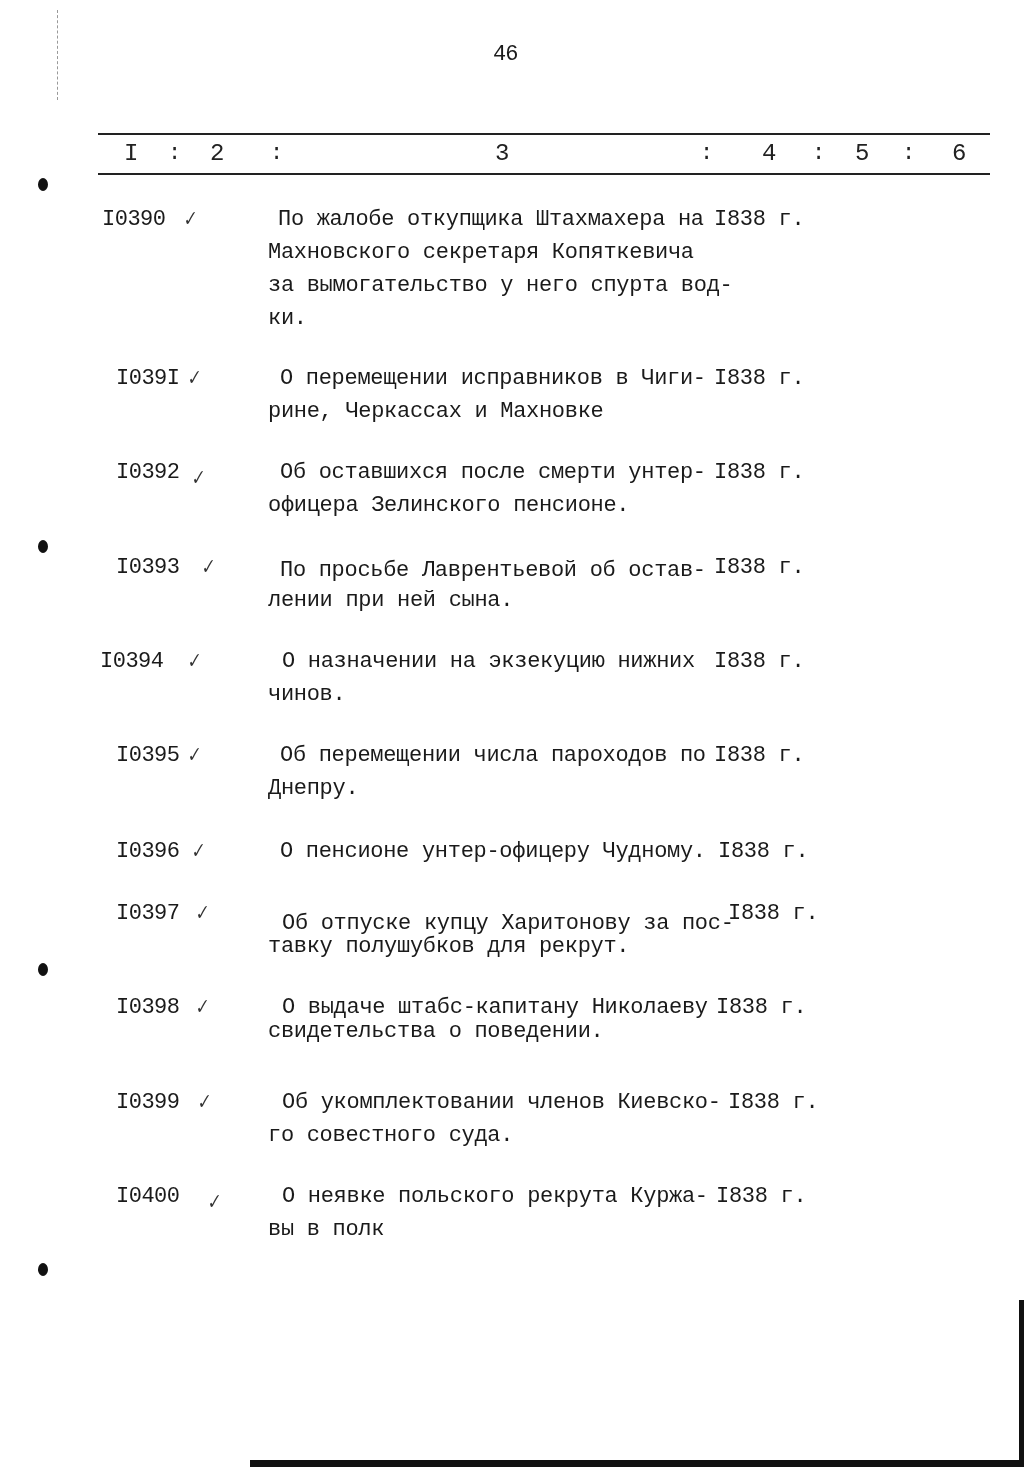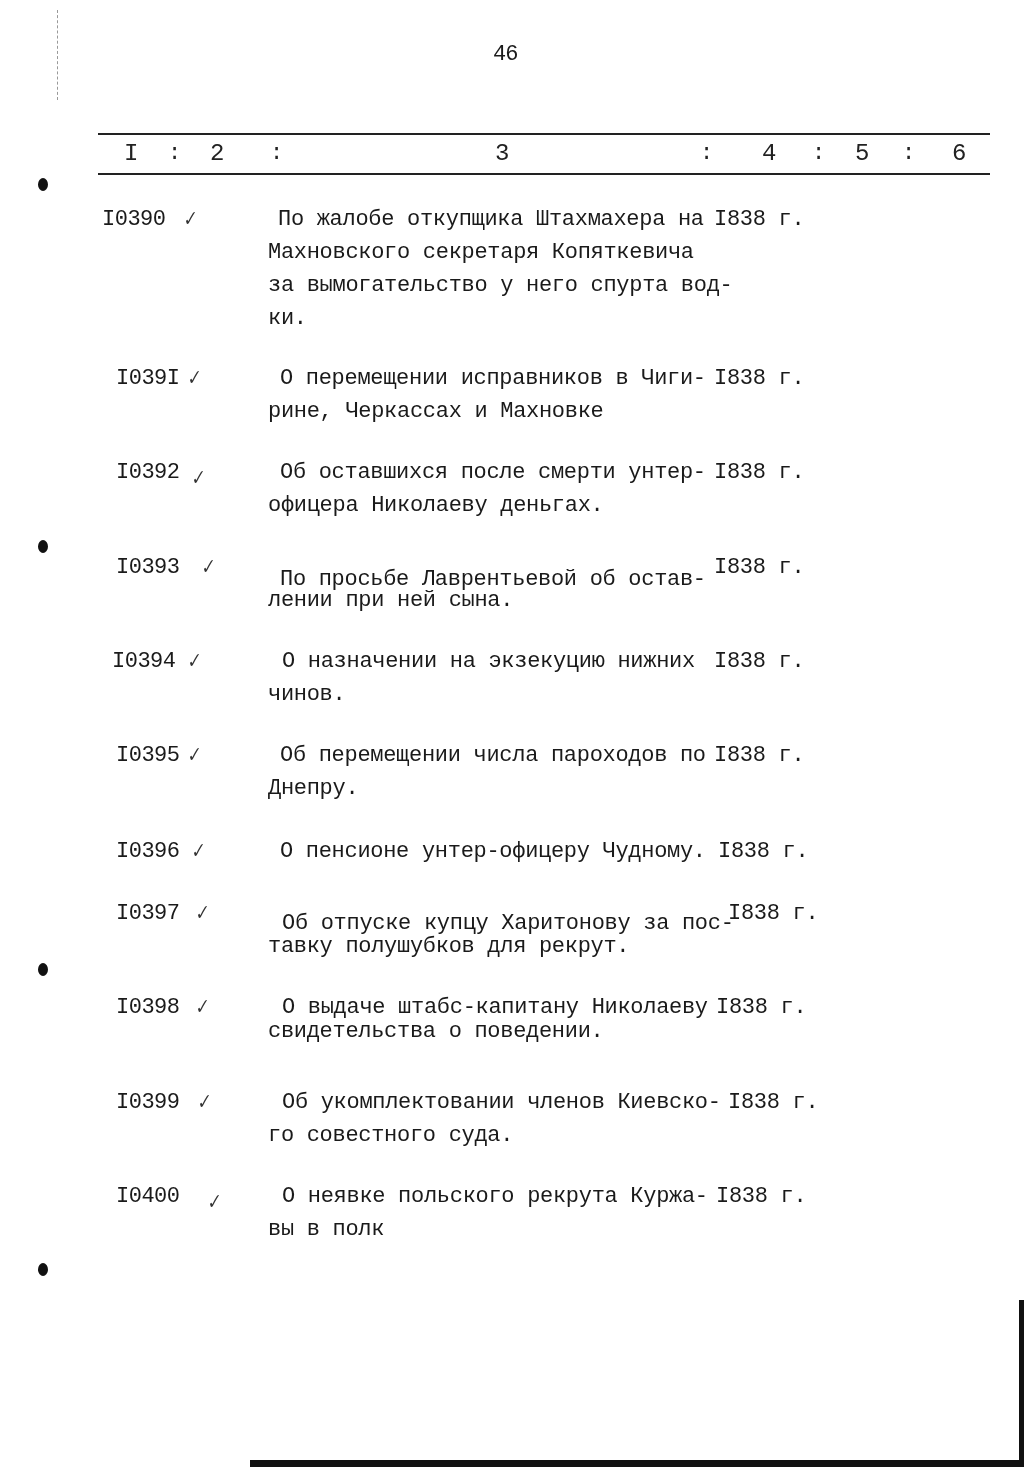--- a/index.html
+++ b/index.html
@@ -157,34 +157,34 @@
     <span class="check" style="left:186px">✓</span>
     <span class="desc" style="top:0px; left:280px">О перемещении исправников в Чиги-</span>
     <span class="desc" style="top:33px">рине, Черкассах и Махновке</span>
     <span class="year">I838 г.</span>
   </div>
 
   <div class="entry" style="top:457px">
     <span class="num" style="left:116px">I0392</span>
     <span class="check" style="left:190px; top:6px">✓</span>
     <span class="desc" style="top:0px; left:280px">Об оставшихся после смерти унтер-</span>
-    <span class="desc" style="top:33px">офицера Николаеву деньгах.</span>
+    <span class="desc" style="top:33px">офицера Зелинского пенсионе.</span>
     <span class="year">I838 г.</span>
   </div>
 
   <div class="entry" style="top:552px">
     <span class="num" style="left:116px">I0393</span>
     <span class="check" style="left:200px">✓</span>
-    <span class="desc" style="top:12px; left:280px">По просьбе Лаврентьевой об остав-</span>
+    <span class="desc" style="top:3px; left:280px">По просьбе Лаврентьевой об остав-</span>
     <span class="desc" style="top:33px">лении при ней сына.</span>
     <span class="year">I838 г.</span>
   </div>
 
   <div class="entry" style="top:646px">
-    <span class="num" style="left:112px">I0394</span>
+    <span class="num" style="left:100px">I0394</span>
     <span class="check" style="left:186px">✓</span>
     <span class="desc" style="top:0px; left:282px">О назначении на экзекуцию нижних</span>
     <span class="desc" style="top:33px">чинов.</span>
     <span class="year">I838 г.</span>
   </div>
 
   <div class="entry" style="top:740px">
     <span class="num" style="left:116px">I0395</span>
     <span class="check" style="left:186px">✓</span>
     <span class="desc" style="top:0px; left:280px">Об перемещении числа пароходов по</span>

